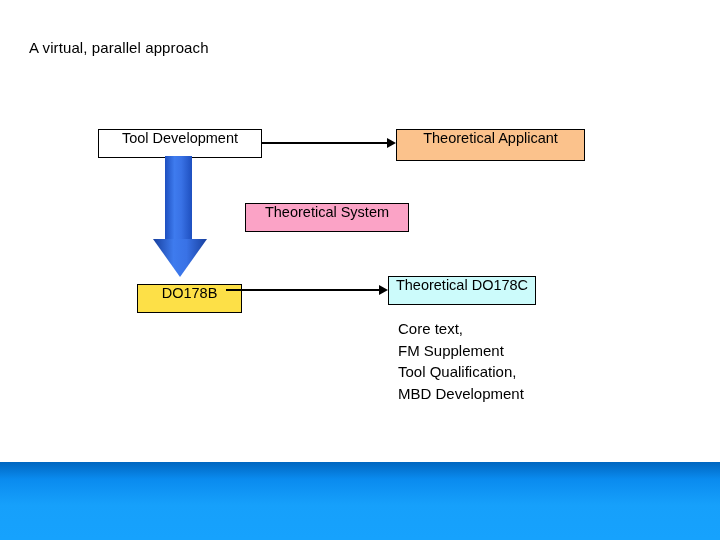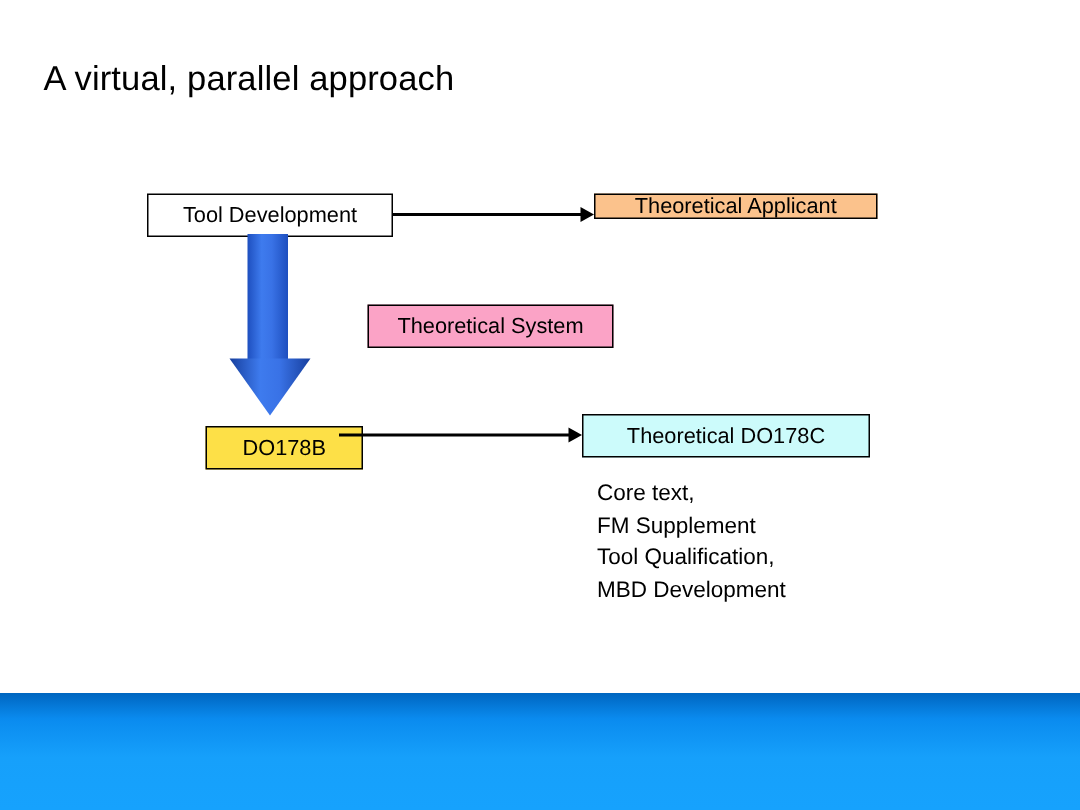--- a/index.html
+++ b/index.html
@@ -16,58 +16,57 @@
     height: 540px;
     background: #ffffff;
     overflow: hidden;
   }
 
   
   #slide-title {
     position: absolute;
     left: 29px;
     top: 39px;
-    font-size: 23px;
+    font-size: 15px;
     color: #000000;
     letter-spacing: 0.1px;
     white-space: nowrap;
   }
 
   
   .dbox {
     position: absolute;
     box-sizing: border-box;
     border: 1px solid #000000;
     display: flex;
-    align-items: center;
     justify-content: center;
     font-size: 14.5px;
     color: #000000;
     white-space: nowrap;
     background: #ffffff;
   }
 
   #box-tool-development {
     left: 98px;  top: 129px;  width: 164px; height: 29px;
     background: #ffffff;
   }
   #box-theoretical-applicant {
-    left: 396px; top: 129px;  width: 189px; height: 17px;
+    left: 396px; top: 129px;  width: 189px; height: 32px;
     background: #fbc28c;
   }
   #box-theoretical-system {
     left: 245px; top: 203px;  width: 164px; height: 29px;
     background: #fba3c6;
   }
   #box-do178b {
     left: 137px; top: 284px;  width: 105px;  height: 29px;
     background: #fde047;
   }
   #box-theoretical-do178c {
-    left: 388px; top: 276px;  width: 192px; height: 29px;
+    left: 388px; top: 276px;  width: 148px; height: 29px;
     background: #ccfbfb;
   }
 
   
   .connector {
     position: absolute;
     height: 2px;
     background: #000000;
   }
   #connector-top  { left: 262px; top: 142px; width: 126px; }

